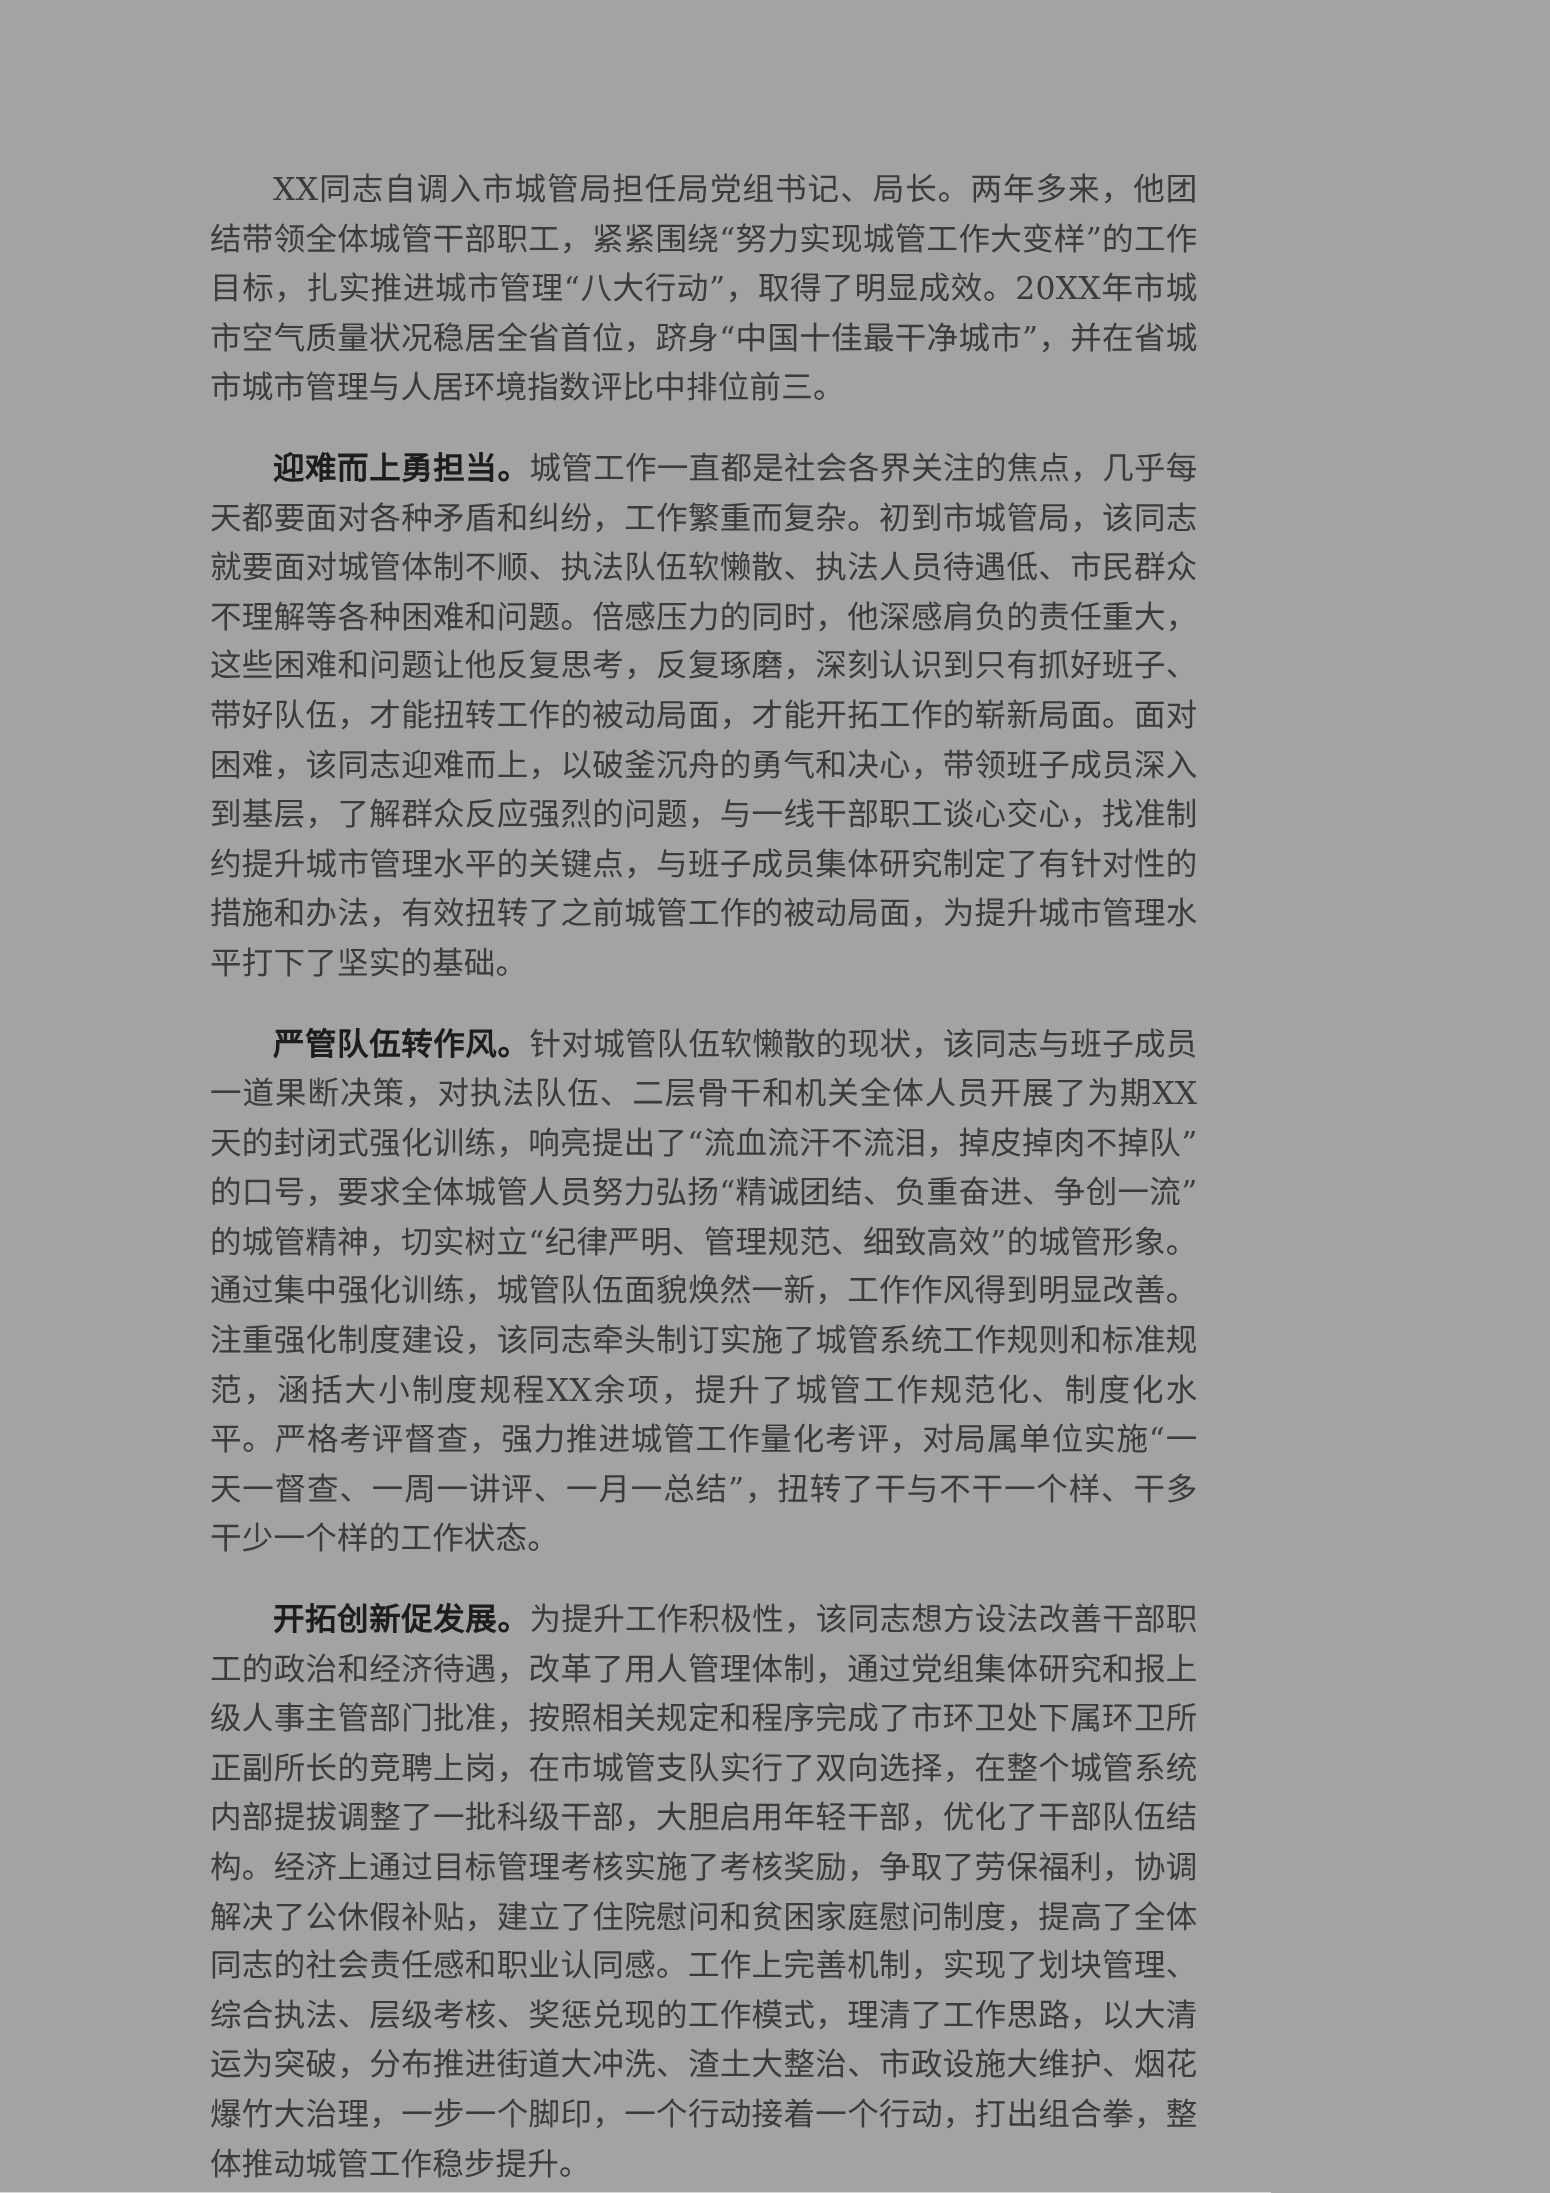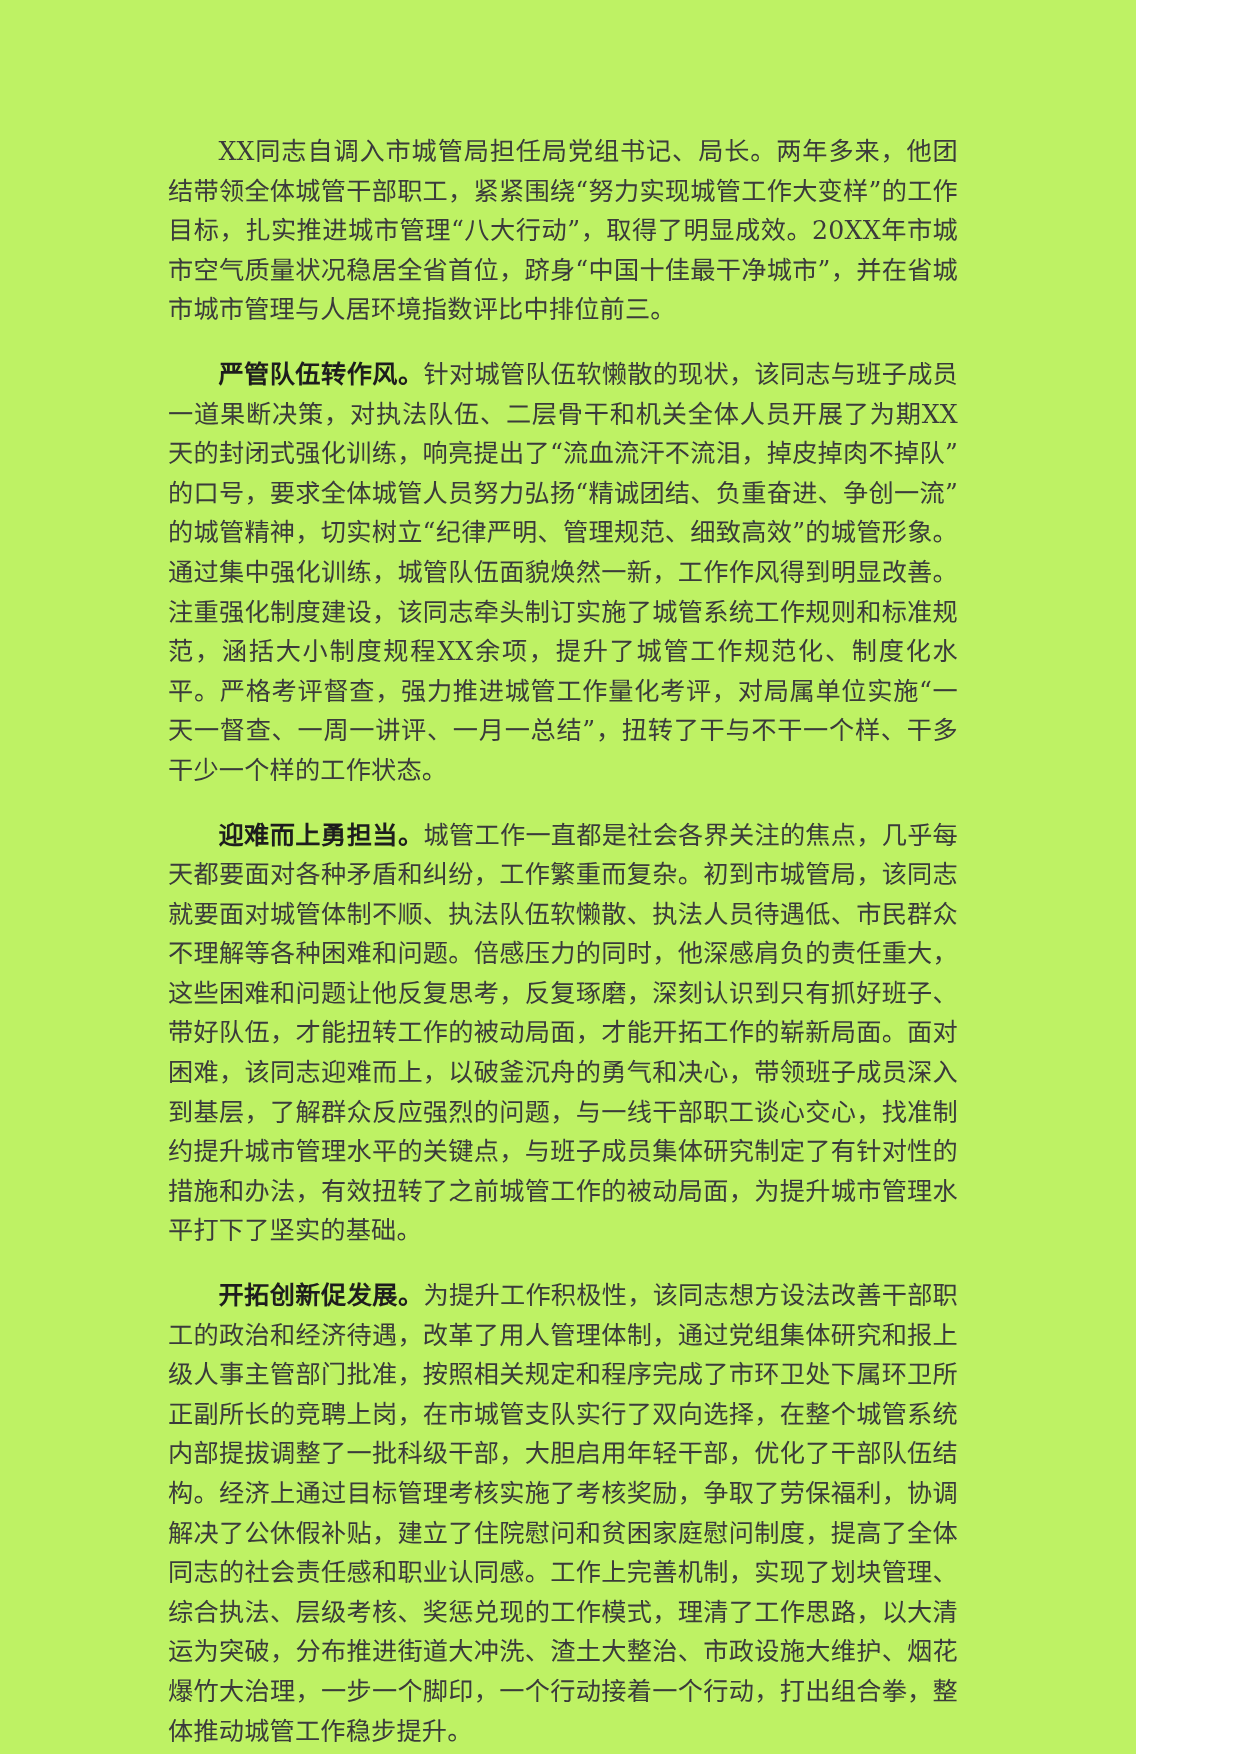--- a/index.html
+++ b/index.html
@@ -6,23 +6,23 @@
   html, body {
     margin: 0;
     padding: 0;
     background: #ffffff;
   }
   body {
     font-family: "DejaVu Serif", "Liberation Serif", serif;
   }
   .page {
     position: relative;
-    width: 1136px;
+    width: 1240px;
     height: 1754px;
-    background: #bef264;
+    background: #a3a3a3;
     overflow: hidden;
     box-sizing: border-box;
   }
   .page-body {
     position: absolute;
     left: 168px;
     top: 132px;
     width: 790px;
   }
   .para {
@@ -55,25 +55,25 @@
 <body>
 
 <div class="page">
   <div class="page-body">
 
     <p class="para">
       <span class="body-run">XX同志自调入市城管局担任局党组书记、局长。两年多来，他团结带领全体城管干部职工，紧紧围绕“努力实现城管工作大变样”的工作目标，扎实推进城市管理“八大行动”，取得了明显成效。20XX年市城市空气质量状况稳居全省首位，跻身“中国十佳最干净城市”，并在省城市城市管理与人居环境指数评比中排位前三。</span>
     </p>
 
     <p class="para">
-      <span class="lead">严管队伍转作风。</span><span class="body-run">针对城管队伍软懒散的现状，该同志与班子成员一道果断决策，对执法队伍、二层骨干和机关全体人员开展了为期XX天的封闭式强化训练，响亮提出了“流血流汗不流泪，掉皮掉肉不掉队”的口号，要求全体城管人员努力弘扬“精诚团结、负重奋进、争创一流”的城管精神，切实树立“纪律严明、管理规范、细致高效”的城管形象。通过集中强化训练，城管队伍面貌焕然一新，工作作风得到明显改善。注重强化制度建设，该同志牵头制订实施了城管系统工作规则和标准规范，涵括大小制度规程XX余项，提升了城管工作规范化、制度化水平。严格考评督查，强力推进城管工作量化考评，对局属单位实施“一天一督查、一周一讲评、一月一总结”，扭转了干与不干一个样、干多干少一个样的工作状态。</span>
+      <span class="lead">迎难而上勇担当。</span><span class="body-run">城管工作一直都是社会各界关注的焦点，几乎每天都要面对各种矛盾和纠纷，工作繁重而复杂。初到市城管局，该同志就要面对城管体制不顺、执法队伍软懒散、执法人员待遇低、市民群众不理解等各种困难和问题。倍感压力的同时，他深感肩负的责任重大，这些困难和问题让他反复思考，反复琢磨，深刻认识到只有抓好班子、带好队伍，才能扭转工作的被动局面，才能开拓工作的崭新局面。面对困难，该同志迎难而上，以破釜沉舟的勇气和决心，带领班子成员深入到基层，了解群众反应强烈的问题，与一线干部职工谈心交心，找准制约提升城市管理水平的关键点，与班子成员集体研究制定了有针对性的措施和办法，有效扭转了之前城管工作的被动局面，为提升城市管理水平打下了坚实的基础。</span>
     </p>
 
     <p class="para">
-      <span class="lead">迎难而上勇担当。</span><span class="body-run">城管工作一直都是社会各界关注的焦点，几乎每天都要面对各种矛盾和纠纷，工作繁重而复杂。初到市城管局，该同志就要面对城管体制不顺、执法队伍软懒散、执法人员待遇低、市民群众不理解等各种困难和问题。倍感压力的同时，他深感肩负的责任重大，这些困难和问题让他反复思考，反复琢磨，深刻认识到只有抓好班子、带好队伍，才能扭转工作的被动局面，才能开拓工作的崭新局面。面对困难，该同志迎难而上，以破釜沉舟的勇气和决心，带领班子成员深入到基层，了解群众反应强烈的问题，与一线干部职工谈心交心，找准制约提升城市管理水平的关键点，与班子成员集体研究制定了有针对性的措施和办法，有效扭转了之前城管工作的被动局面，为提升城市管理水平打下了坚实的基础。</span>
+      <span class="lead">严管队伍转作风。</span><span class="body-run">针对城管队伍软懒散的现状，该同志与班子成员一道果断决策，对执法队伍、二层骨干和机关全体人员开展了为期XX天的封闭式强化训练，响亮提出了“流血流汗不流泪，掉皮掉肉不掉队”的口号，要求全体城管人员努力弘扬“精诚团结、负重奋进、争创一流”的城管精神，切实树立“纪律严明、管理规范、细致高效”的城管形象。通过集中强化训练，城管队伍面貌焕然一新，工作作风得到明显改善。注重强化制度建设，该同志牵头制订实施了城管系统工作规则和标准规范，涵括大小制度规程XX余项，提升了城管工作规范化、制度化水平。严格考评督查，强力推进城管工作量化考评，对局属单位实施“一天一督查、一周一讲评、一月一总结”，扭转了干与不干一个样、干多干少一个样的工作状态。</span>
     </p>
 
     <p class="para">
       <span class="lead">开拓创新促发展。</span><span class="body-run">为提升工作积极性，该同志想方设法改善干部职工的政治和经济待遇，改革了用人管理体制，通过党组集体研究和报上级人事主管部门批准，按照相关规定和程序完成了市环卫处下属环卫所正副所长的竞聘上岗，在市城管支队实行了双向选择，在整个城管系统内部提拔调整了一批科级干部，大胆启用年轻干部，优化了干部队伍结构。经济上通过目标管理考核实施了考核奖励，争取了劳保福利，协调解决了公休假补贴，建立了住院慰问和贫困家庭慰问制度，提高了全体同志的社会责任感和职业认同感。工作上完善机制，实现了划块管理、综合执法、层级考核、奖惩兑现的工作模式，理清了工作思路，以大清运为突破，分布推进街道大冲洗、渣土大整治、市政设施大维护、烟花爆竹大治理，一步一个脚印，一个行动接着一个行动，打出组合拳，整体推动城管工作稳步提升。</span>
     </p>
 
   </div>
 </div>
 
 </body></html>

